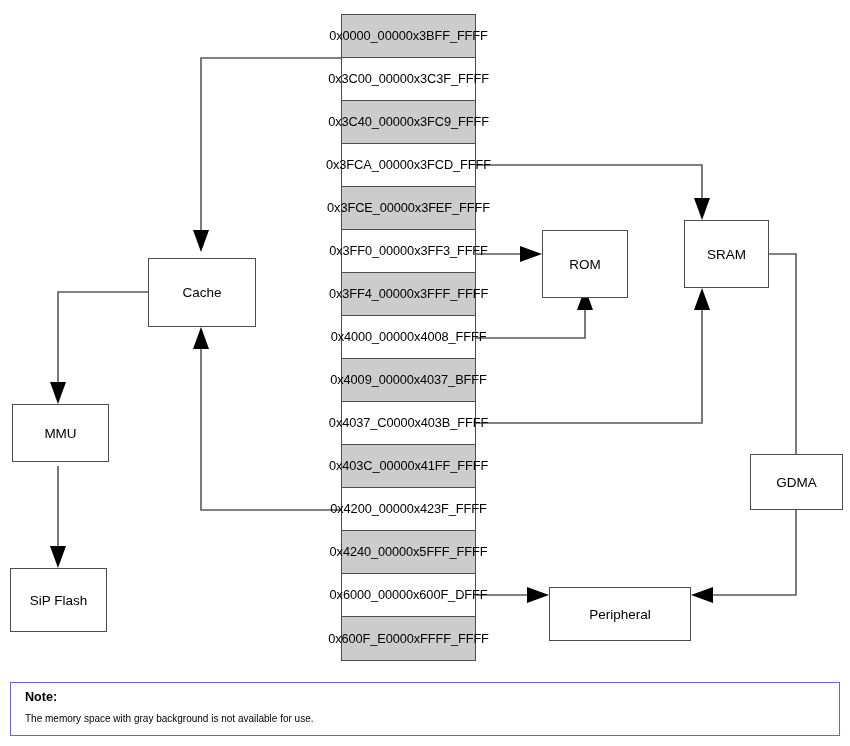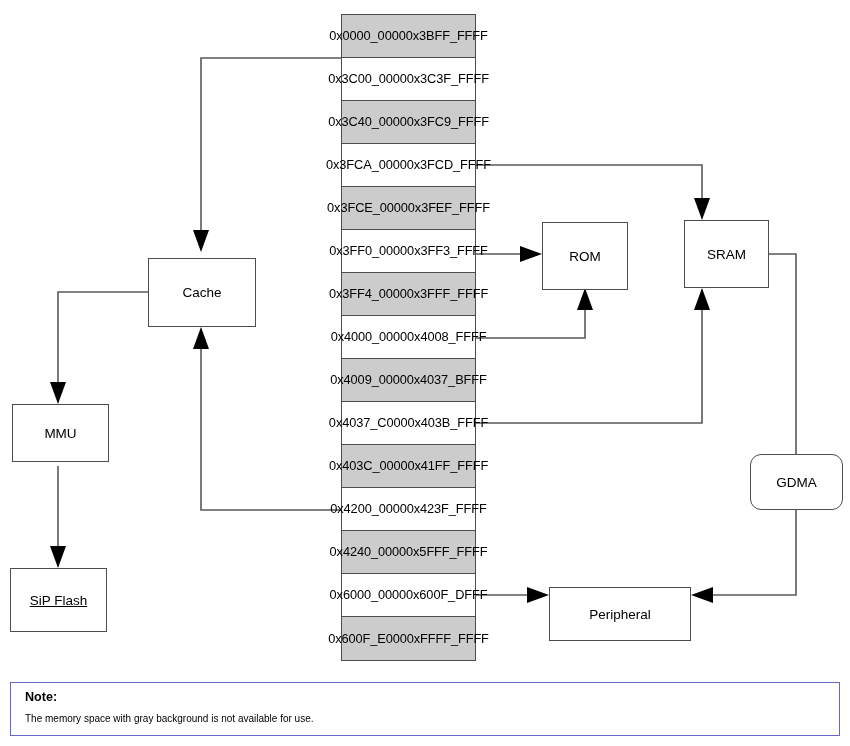--- a/index.html
+++ b/index.html
@@ -222,33 +222,33 @@
     </div>
 
   <div class="node" style="left:148px; top:258px; width:108px; height:69px;">
     <span>Cache</span>
   </div>
 
   <div class="node" style="left:12px; top:404px; width:97px; height:58px;">
     <span>MMU</span>
   </div>
 
-  <div class="node" style="left:10px; top:568px; width:97px; height:64px;text-decoration:underline;">
+  <div class="node" style="left:10px; top:568px; width:97px; height:64px;">
     <span>SiP Flash</span>
   </div>
 
-  <div class="node" style="left:542px; top:222px; width:86px; height:68px;">
+  <div class="node" style="left:542px; top:230px; width:86px; height:68px;">
     <span>ROM</span>
   </div>
 
   <div class="node" style="left:660px; top:220px; width:85px; height:68px;margin-left:24px;">
     <span>SRAM</span>
   </div>
 
-  <div class="node" style="left:750px; top:454px; width:93px; height:56px;border-radius:11px;">
+  <div class="node" style="left:750px; top:454px; width:93px; height:56px;">
     <span>GDMA</span>
   </div>
 
   <div class="node" style="left:549px; top:587px; width:142px; height:54px;">
     <span>Peripheral</span>
   </div>
 
   <div id="note-panel">
     <div id="note-title">Note:</div>
     <div id="note-body">The memory space with gray background is not available for use.</div>

